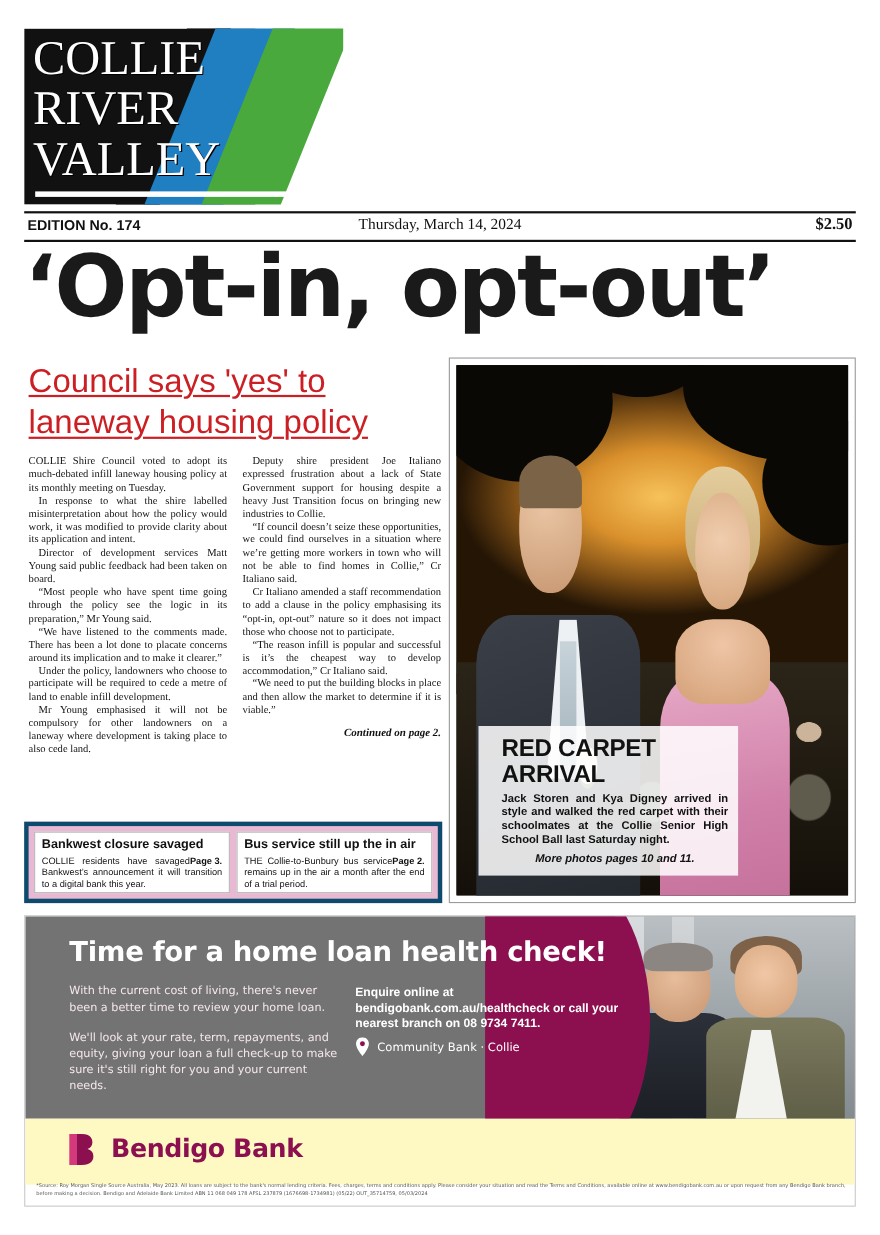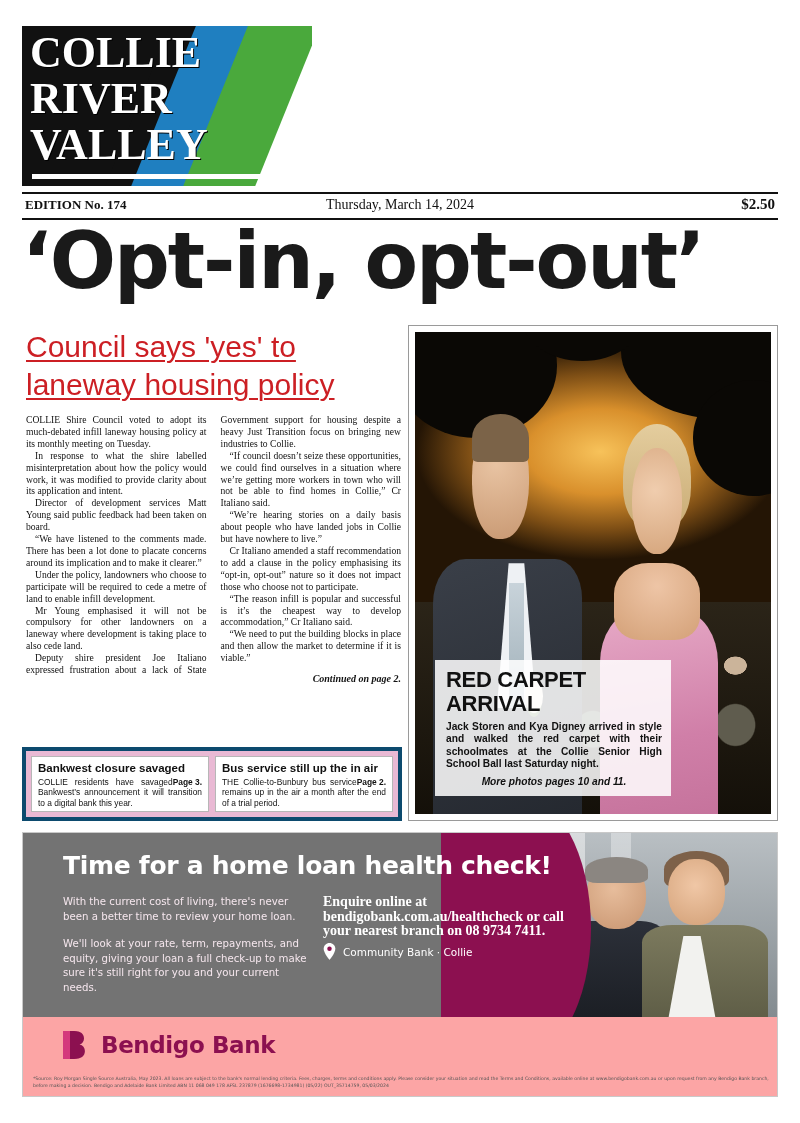--- a/index.html
+++ b/index.html
@@ -51,21 +51,21 @@
   }
   .stripe-blue  { left: 186px; background: #1f7fc0; }
   .stripe-green { left: 238px; background: #4aa93c; }
   .stripe-black2{ left: 160px; background: #111111; width: 40px; }
   .flag-words {
     position: absolute;
     left: 8px; top: 4px;
     width: 250px;
     color: #ffffff;
     font-family: "Liberation Serif", serif;
-    font-weight: bold;
+    font-weight: normal;
     font-size: 44px;
     line-height: 46px;
     letter-spacing: 0px;
     text-shadow: 1px 1px 0 #000;
   }
   .flag-underline {
     position: absolute;
     left: 10px; top: 148px;
     width: 232px; height: 5px;
     background: #ffffff;
@@ -135,21 +135,21 @@
   .edbar {
     position: absolute;
     left: 22px; top: 192px;
     width: 756px; height: 24px;
     border-top: 2.5px solid #111;
     border-bottom: 2.5px solid #111;
   }
   .ed-left {
     position: absolute;
     left: 3px; top: 3px;
-    font-family: Liberation Serif, serif;
+    font-family: Liberation Sans, sans-serif;
     font-weight: bold;
     font-size: 13px;
     color: #111;
   }
   .ed-center {
     position: absolute;
     left: 0; top: 3px;
     width: 756px;
     text-align: center;
     font-family: "Liberation Serif", serif;
@@ -351,21 +351,21 @@
     z-index: 0;
   }
   .fig-f-head, .fig-f-skin { z-index: 1; }
 
   
   .caption {
     position: absolute;
     left: 20px; bottom: 18px;
     width: 236px;
     background: rgba(255,255,255,0.86);
-    padding: 8px 9px 8px 11px;
+    padding: 8px 9px 8px 21px;
     box-sizing: border-box;
   }
   .cap-title {
     font-family: "Liberation Sans", sans-serif;
     font-weight: bold;
     font-size: 22px;
     line-height: 24px;
     color: #111;
     letter-spacing: -0.3px;
   }
@@ -477,22 +477,22 @@
     font-family: "DejaVu Sans", sans-serif;
     font-size: 10.2px;
     line-height: 14.5px;
     color: #f6e7ee;
   }
   .ad-col-left p { margin: 0 0 13px 0; }
   .ad-col-right {
     position: absolute;
     left: 300px; top: 62px;
     width: 250px;
-    font-family: Liberation Serif, serif;
-    font-size: 14px;
+    font-family: Liberation Sans, sans-serif;
+    font-size: 11px;
     line-height: 14.5px;
     color: #ffffff;
     font-weight: bold;
   }
   .ad-branch {
     position: absolute;
     left: 300px; top: 110px;
     font-family: "DejaVu Sans", sans-serif;
     font-size: 10.5px;
     color: #ffffff;
@@ -501,22 +501,22 @@
     gap: 7px;
   }
   .pin {
     width: 13px; height: 17px;
     position: relative;
     display: inline-block;
   }
   .ad-bottom {
     position: absolute;
     left: 0; top: 184px;
-    width: 100%; height: 80px;
-    background: #fca5a5;
+    width: 100%; height: 60px;
+    background: #fef9c3;
   }
   .bendigo-logo {
     position: absolute;
     left: 38px; top: 12px;
     display: flex;
     align-items: center;
     gap: 10px;
   }
   .b-mark {
     width: 30px; height: 32px;
@@ -567,26 +567,26 @@
     <span class="ed-right">$2.50</span>
   </div>
 
   <div class="headline">‘Opt-in, opt-out’</div>
   <div class="subhead">Council says 'yes' to laneway housing policy</div>
 
   <div class="story">
     <p class="first">COLLIE Shire Council voted to adopt its much-debated infill laneway housing policy at its monthly meeting on Tuesday.</p>
     <p>In response to what the shire labelled misinterpretation about how the policy would work, it was modified to provide clarity about its application and intent.</p>
     <p>Director of development services Matt Young said public feedback had been taken on board.</p>
+    <p>“Most people who have spent time going through the policy see the logic in its preparation,” Mr Young said.</p>
     <p>“We have listened to the comments made. There has been a lot done to placate concerns around its implication and to make it clearer.”</p>
     <p>Under the policy, landowners who choose to participate will be required to cede a metre of land to enable infill development.</p>
     <p>Mr Young emphasised it will not be compulsory for other landowners on a laneway where development is taking place to also cede land.</p>
     <p>Deputy shire president Joe Italiano expressed frustration about a lack of State Government support for housing despite a heavy Just Transition focus on bringing new industries to Collie.</p>
     <p>“If council doesn’t seize these opportunities, we could find ourselves in a situation where we’re getting more workers in town who will not be able to find homes in Collie,” Cr Italiano said.</p>
-    <p>“We’re hearing stories on a daily basis about people who have landed jobs in Collie but have nowhere to live.”</p>
     <p>Cr Italiano amended a staff recommendation to add a clause in the policy emphasising its “opt-in, opt-out” nature so it does not impact those who choose not to participate.</p>
     <p>“The reason infill is popular and successful is it’s the cheapest way to develop accommodation,” Cr Italiano said.</p>
     <p>“We need to put the building blocks in place and then allow the market to determine if it is viable.”</p>
     <p class="contd">Continued on page 2.</p>
   </div>
 
   <div class="teasers">
     <div class="teaser">
       <div class="teaser-title">Bankwest closure savaged</div>
       <div class="teaser-body">

